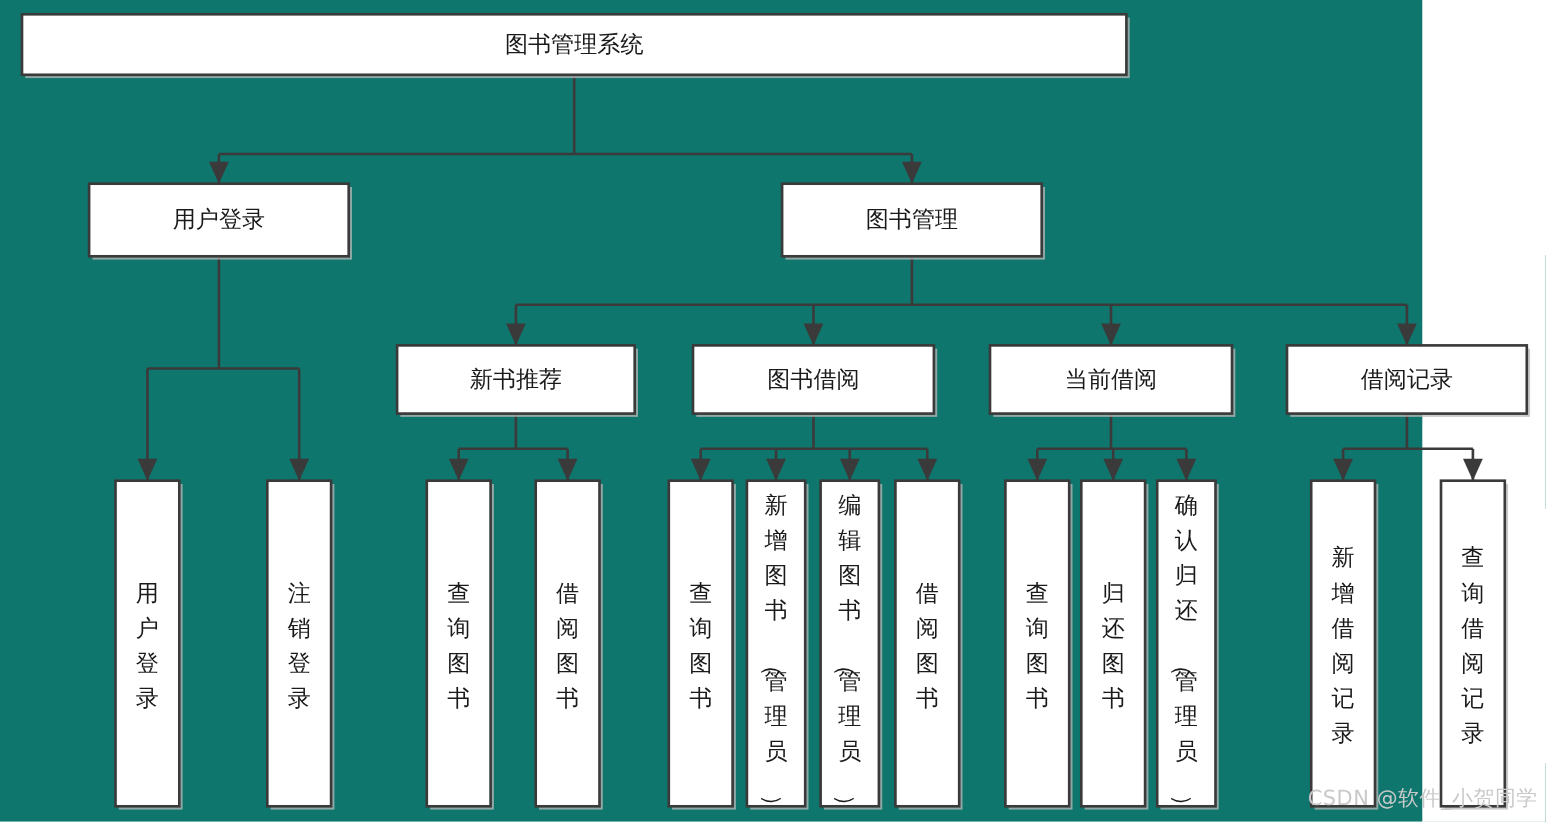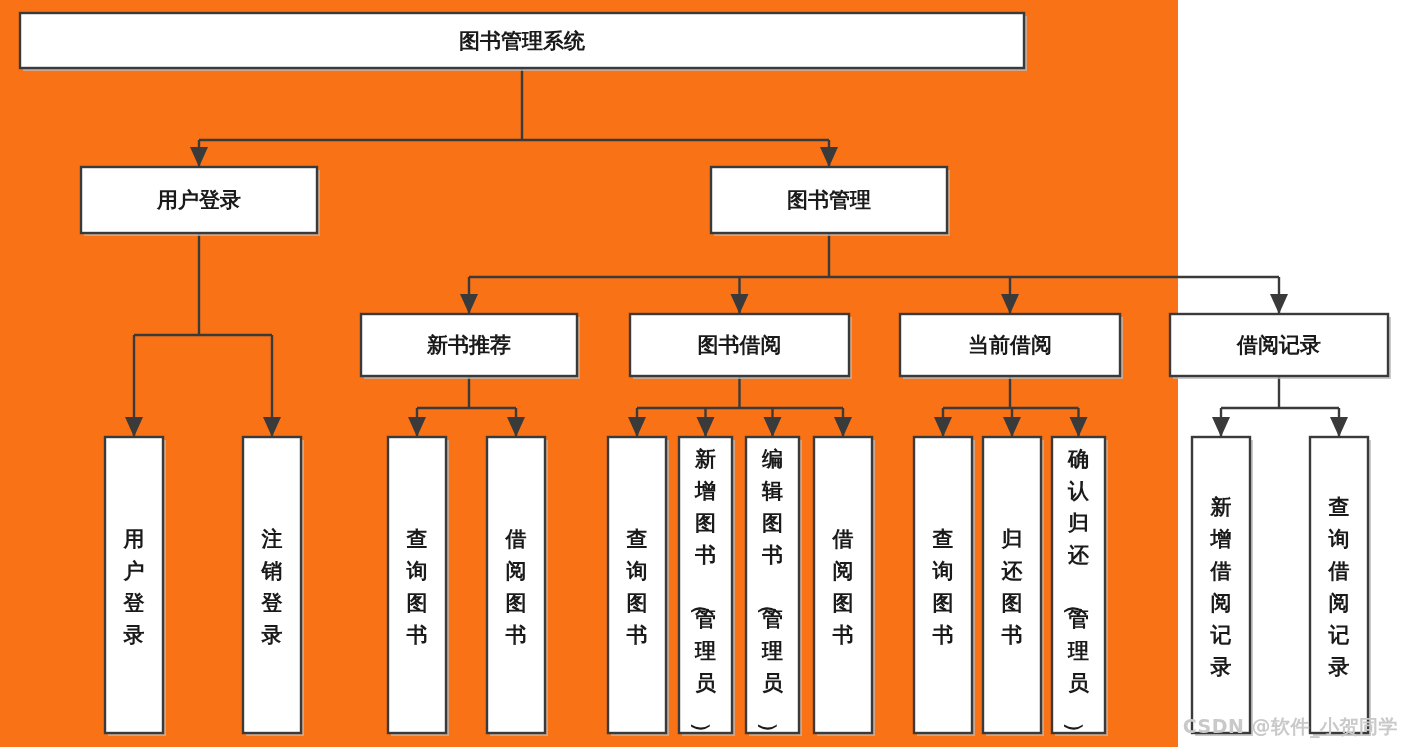--- a/index.html
+++ b/index.html
@@ -9,24 +9,23 @@
     background: #ffffff;
   }
   body {
     width: 1405px;
     height: 747px;
     font-family: "DejaVu Sans", "Liberation Sans", sans-serif;
     overflow: hidden;
   }
   #diagram-root {
     position: relative;
-    width: 1178px;
+    width: 1293px;
     height: 747px;
-    background: #f97316;
-    font-weight: bold;
+    background: #0f766e;
   }
   svg#tree-svg {
     position: absolute;
     left: 0;
     top: 0;
     width: 1405px;
     height: 747px;
     display: block;
   }
   .node-box {

